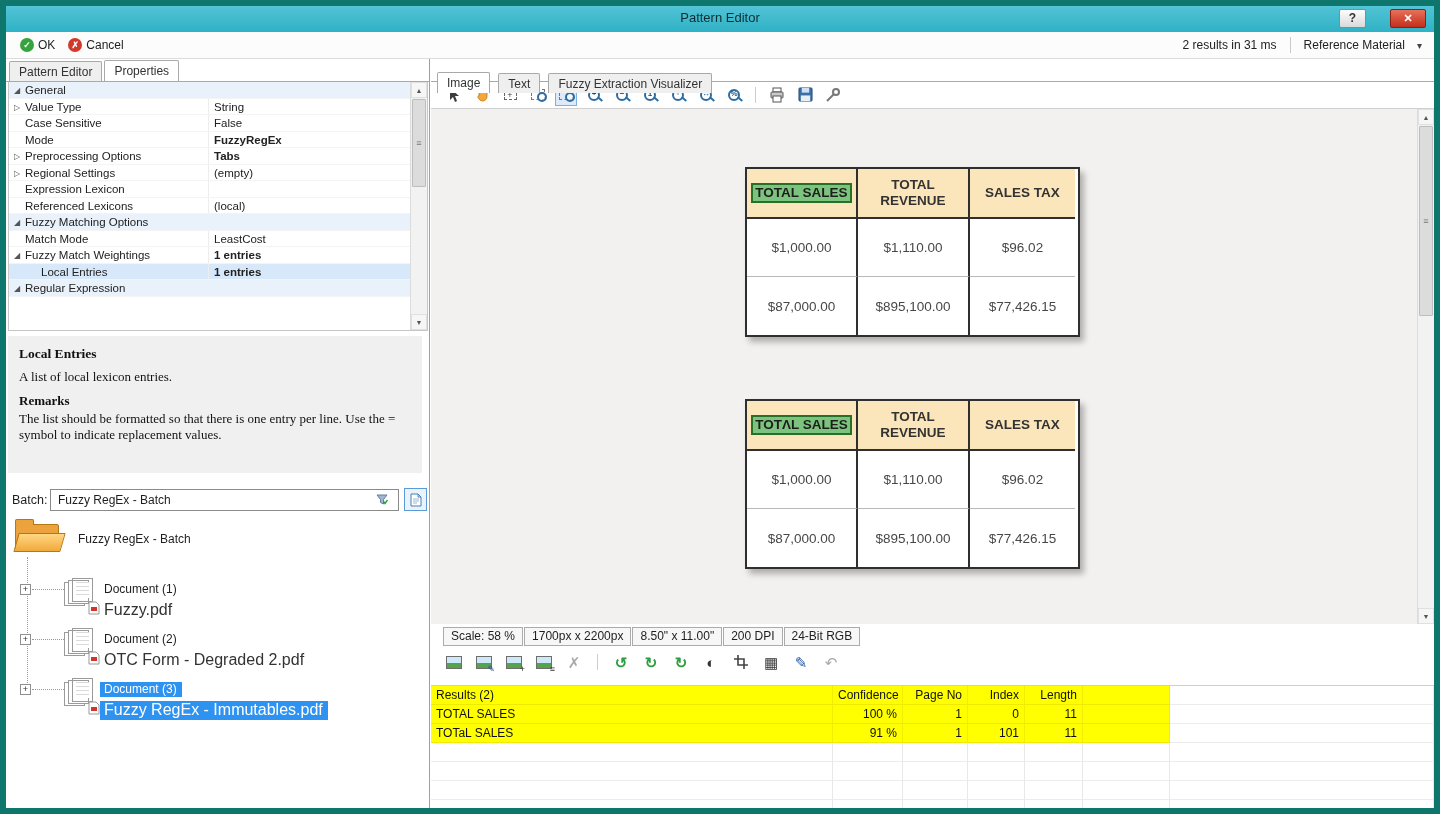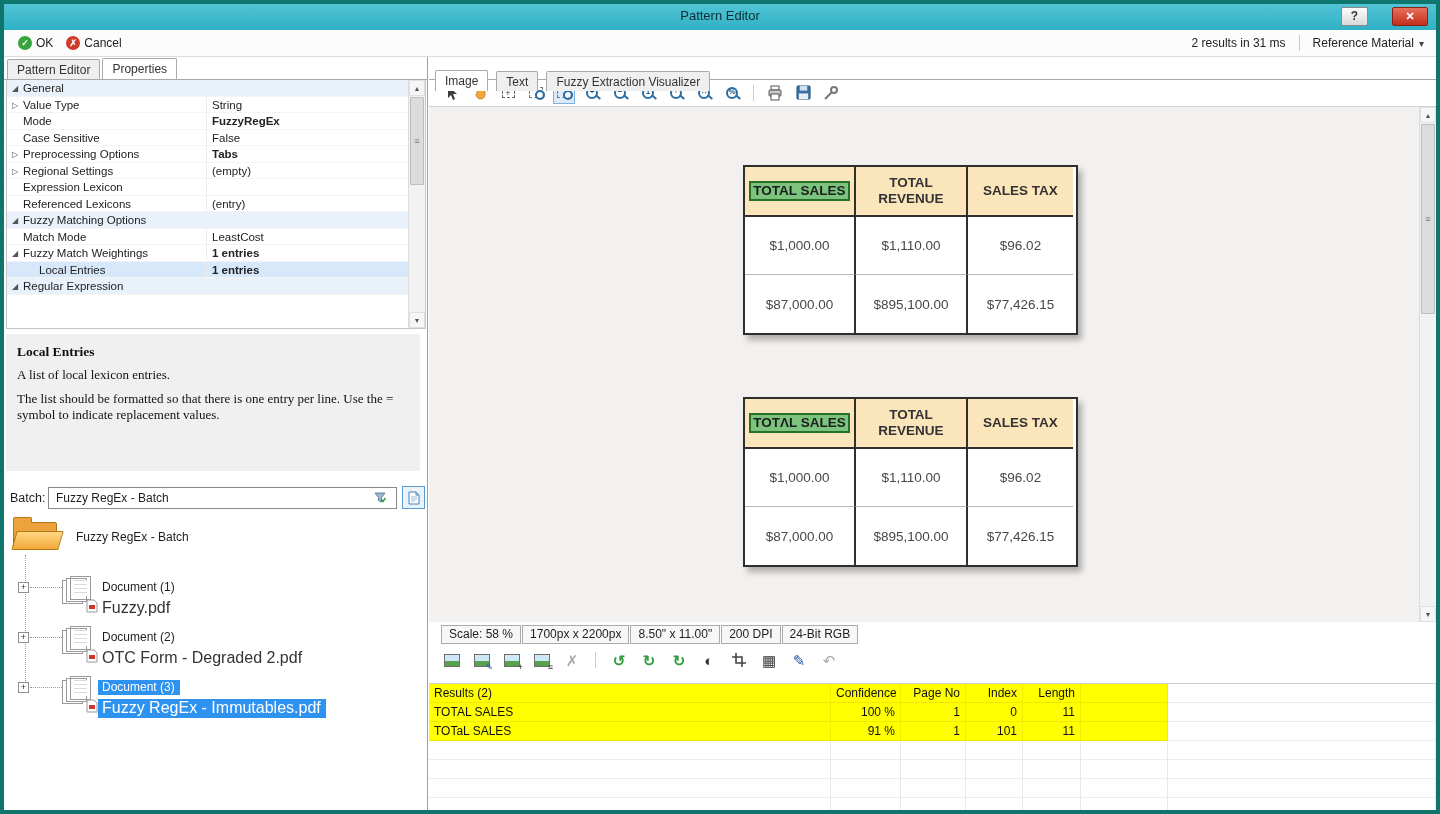--- a/index.html
+++ b/index.html
@@ -1,31 +1,31 @@
 <!DOCTYPE html>
 <html><head>
 <meta charset="utf-8">
 <style>
 *{margin:0;padding:0;box-sizing:border-box}
 html,body{width:1440px;height:814px;overflow:hidden;background:#9aa4aa;font-family:"Liberation Sans",sans-serif}
-.win{position:relative;width:1440px;height:814px;border:4px solid #0f766e;background:#fff;font-size:12px;color:#1e1e1e;overflow:hidden}
+.win{position:relative;width:1440px;height:814px;border:6px solid #0f766e;background:#fff;font-size:12px;color:#1e1e1e;overflow:hidden}
 
 .titlebar{position:absolute;top:0;left:0;right:0;height:26px;background:linear-gradient(#52c4d5,#2fb1c5)}
 .wtitle{position:absolute;left:0;right:0;top:4px;text-align:center;font-size:13px;color:#0e2d33}
 .helpbtn{position:absolute;right:68px;top:3px;width:27px;height:19px;background:linear-gradient(#fdfdfd,#d9d9d9);border:1px solid #8a8a8a;border-radius:2px;text-align:center;line-height:17px;font-weight:bold;color:#333;font-size:12px}
 .closebtn{position:absolute;right:8px;top:3px;width:36px;height:19px;background:linear-gradient(#e8705a,#c22f1c);border:1px solid #8c2012;border-radius:2px;text-align:center;line-height:17px;font-weight:bold;color:#fff;font-size:11px}
 
 .cmdbar{position:absolute;top:26px;left:0;right:0;height:27px;background:#fcfcfc;border-bottom:1px solid #dcdcdc;display:flex;align-items:center;padding:0 10px;gap:5px}
 .cbtn{display:flex;align-items:center;gap:4px;padding:2px 4px;cursor:default}
 .cir{width:14px;height:14px;border-radius:50%;color:#fff;font-size:9px;line-height:14px;text-align:center;font-weight:bold}
 .cir.ok{background:#37a33c}
 .cir.no{background:#d13a28}
 .summary{margin-left:auto;color:#222}
 .vdiv{width:1px;height:16px;background:#c9c9c9;margin:0 8px}
-.refmat{display:flex;align-items:center;gap:5px;color:#222;padding-right:2px}
+.refmat{display:flex;align-items:center;gap:12px;color:#222;padding-right:2px}
 .car{font-size:10px;color:#444}
 
 .lp{position:absolute;top:53px;left:0;width:424px;bottom:0;border-right:1px solid #9aa0a6;background:#fff}
 .rp{position:absolute;top:53px;left:425px;right:0;bottom:0;background:#fff}
 
 .tabs{position:absolute;top:2px;left:3px;display:flex;gap:2px;z-index:3}
 .tab{padding:3px 9px 2px;border:1px solid #a9a9a9;border-bottom:none;background:#efefef;border-radius:2px 2px 0 0;font-size:12px;color:#333;height:20px}
 .tab.act{background:#fff;height:21px;margin-top:-1px;position:relative;z-index:4}
 .tabline{position:absolute;top:22px;left:0;right:0;border-top:1px solid #a9a9a9;z-index:2}
 
@@ -161,49 +161,49 @@
         <div class="prow grp">
             <span class="pg">◢</span>
             <span class="pl">General</span>
             <span class="pv"></span>
           </div>
         <div class="prow">
             <span class="pg">▷</span>
             <span class="pl">Value Type</span>
             <span class="pv">String</span>
           </div>
+        <div class="prow">
+            <span class="pg"></span>
+            <span class="pl">Case Sensitive</span>
+            <span class="pv">False</span>
+          </div>
         <div class="prow bv">
             <span class="pg"></span>
             <span class="pl">Mode</span>
             <span class="pv">FuzzyRegEx</span>
           </div>
-        <div class="prow">
-            <span class="pg"></span>
-            <span class="pl">Case Sensitive</span>
-            <span class="pv">False</span>
-          </div>
         <div class="prow bv">
             <span class="pg">▷</span>
             <span class="pl">Preprocessing Options</span>
             <span class="pv">Tabs</span>
           </div>
         <div class="prow">
             <span class="pg">▷</span>
             <span class="pl">Regional Settings</span>
             <span class="pv">(empty)</span>
           </div>
         <div class="prow">
             <span class="pg"></span>
             <span class="pl">Expression Lexicon</span>
             <span class="pv"></span>
           </div>
         <div class="prow">
             <span class="pg"></span>
             <span class="pl">Referenced Lexicons</span>
-            <span class="pv">(entry)</span>
+            <span class="pv">(local)</span>
           </div>
         <div class="prow grp">
             <span class="pg">◢</span>
             <span class="pl">Fuzzy Matching Options</span>
             <span class="pv"></span>
           </div>
         <div class="prow">
             <span class="pg"></span>
             <span class="pl">Match Mode</span>
             <span class="pv">LeastCost</span>
@@ -229,20 +229,21 @@
         <span class="sthumb" style="top:17px;height:88px">
             <span>≡</span>
           </span>
         <span class="sbtn dn">▼</span>
       </div>
     </div>
 
     <div class="hbox">
       <div class="t">Local Entries</div>
       <div class="b">A list of local lexicon entries.</div>
+      <div class="r">Remarks</div>
       <div>The list should be formatted so that there is one entry per line. Use the = symbol to indicate replacement values.</div>
     </div>
 
     <div class="brow">
       <span class="blab">Batch:</span>
       <div class="combo"><span>Fuzzy RegEx - Batch</span></div>
       <span class="fico">
         <svg width="13" height="12" viewBox="0 0 13 12">
             <path d="M1 1 H11 L7.5 5.5 V10 L4.5 8.5 V5.5 Z" fill="#9fb8cf" stroke="#61809c"></path>
             <path d="M7.5 7.5 l1.5 2 2.5-3.5" stroke="#2f9e41" stroke-width="1.4" fill="none"></path>

